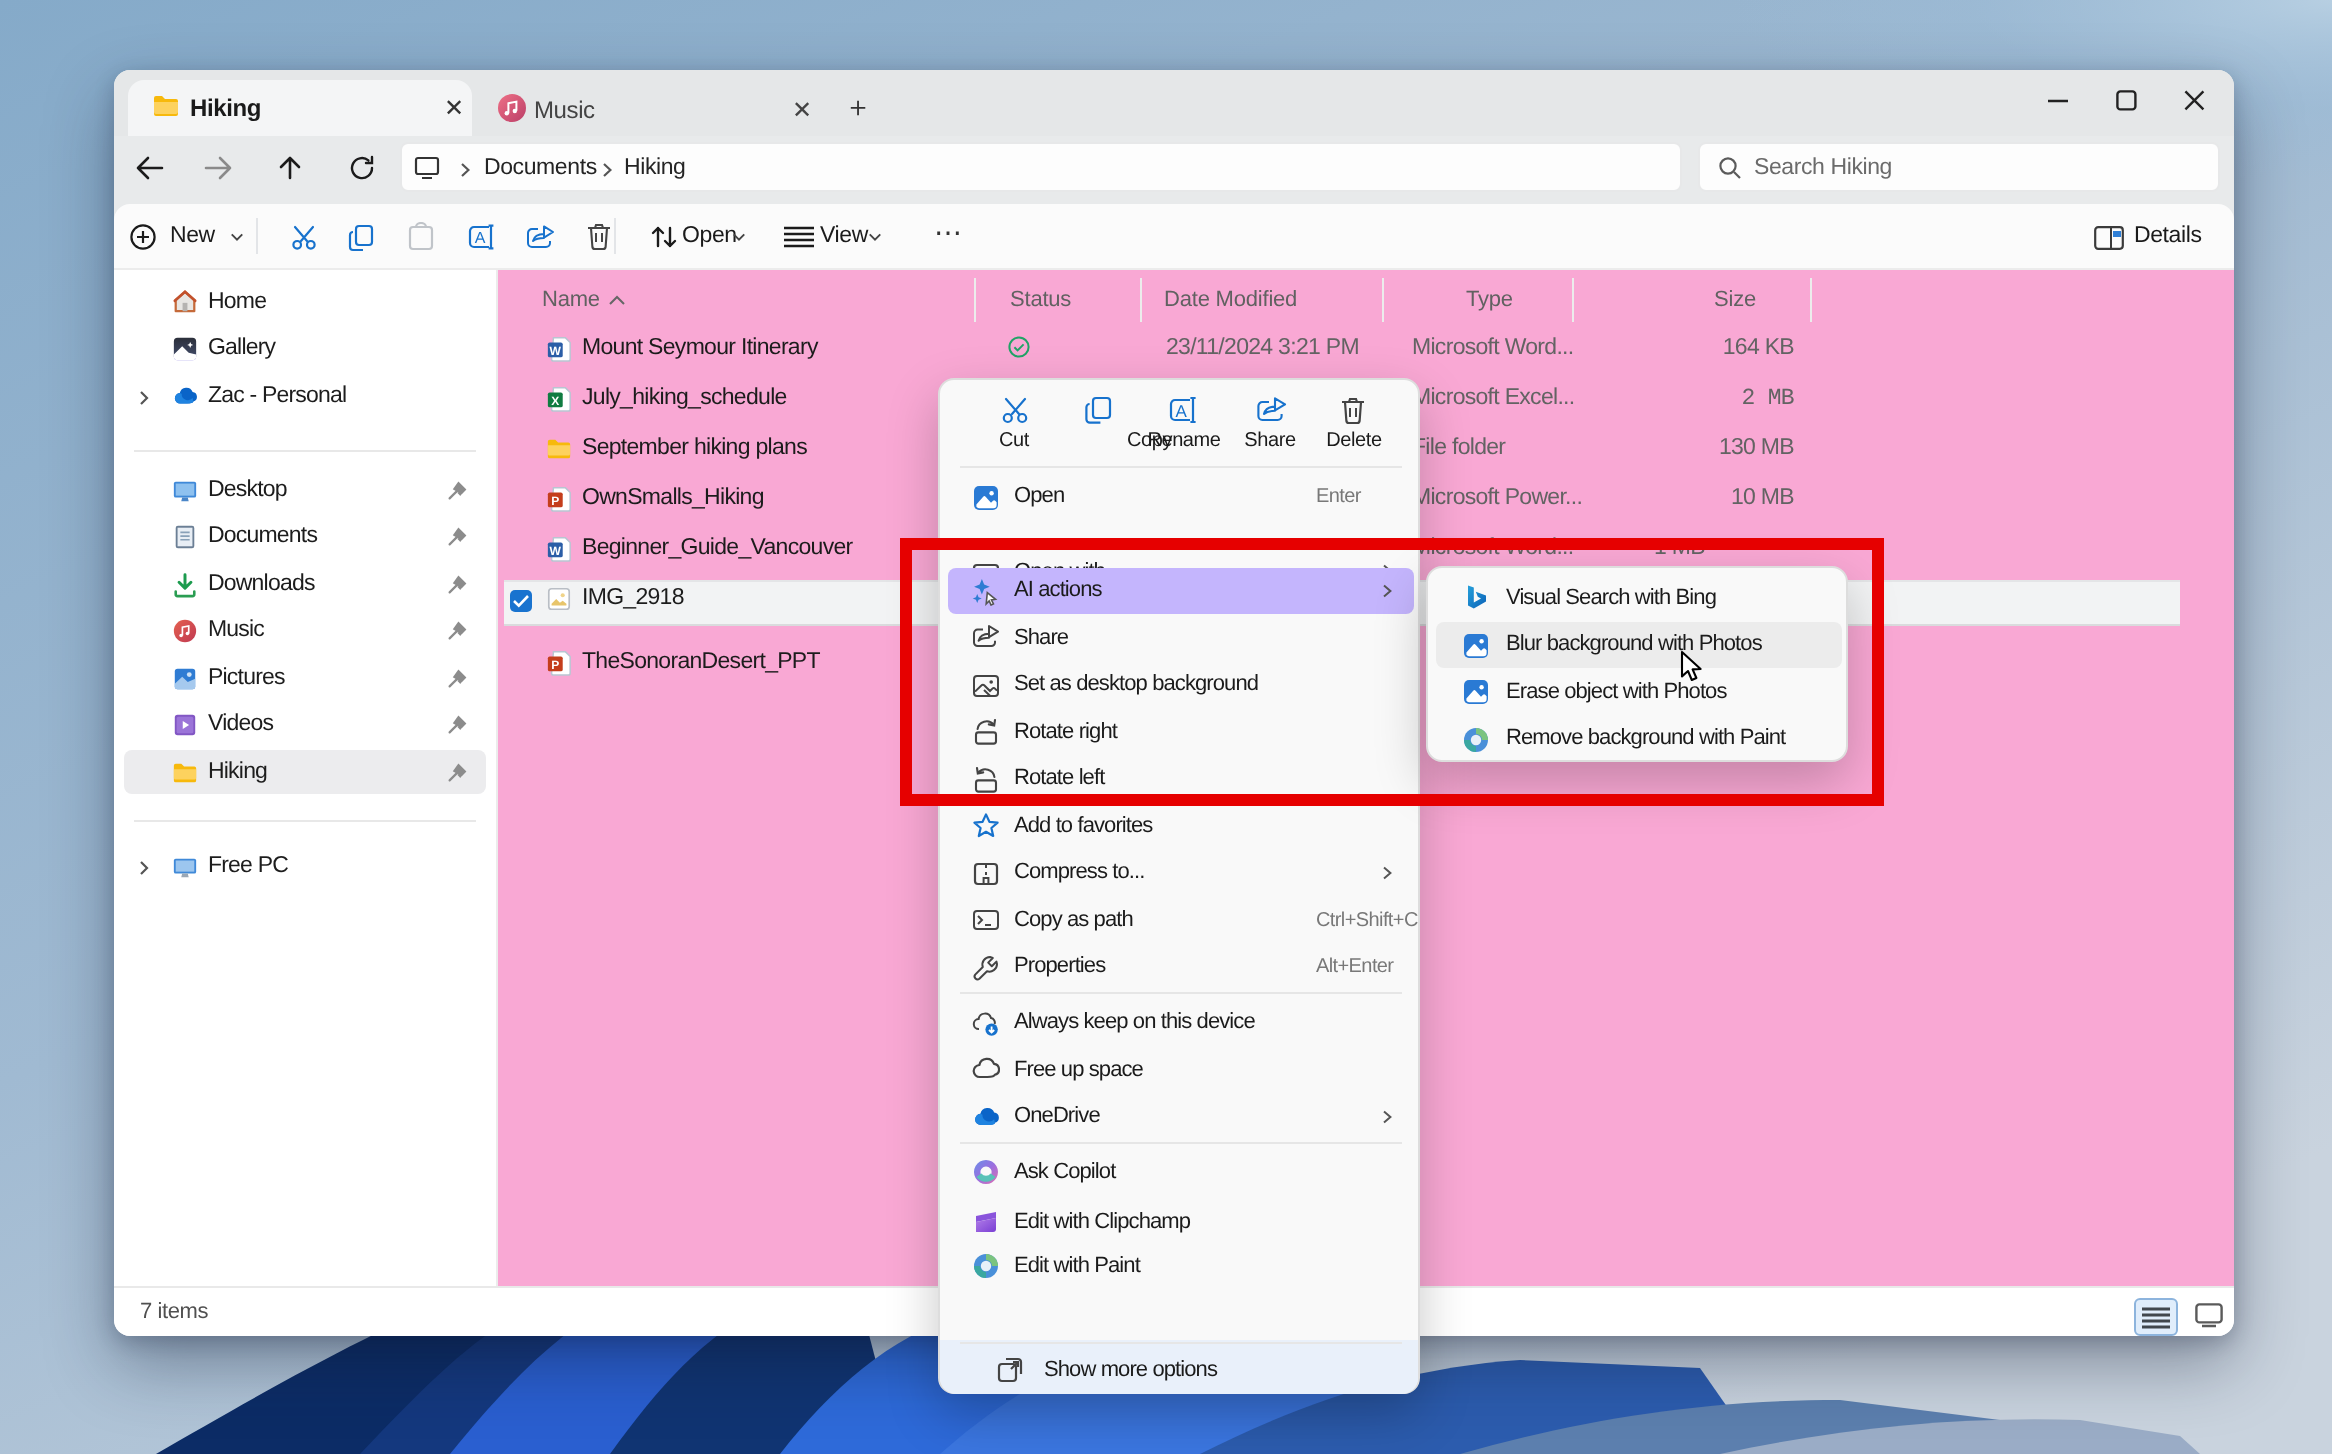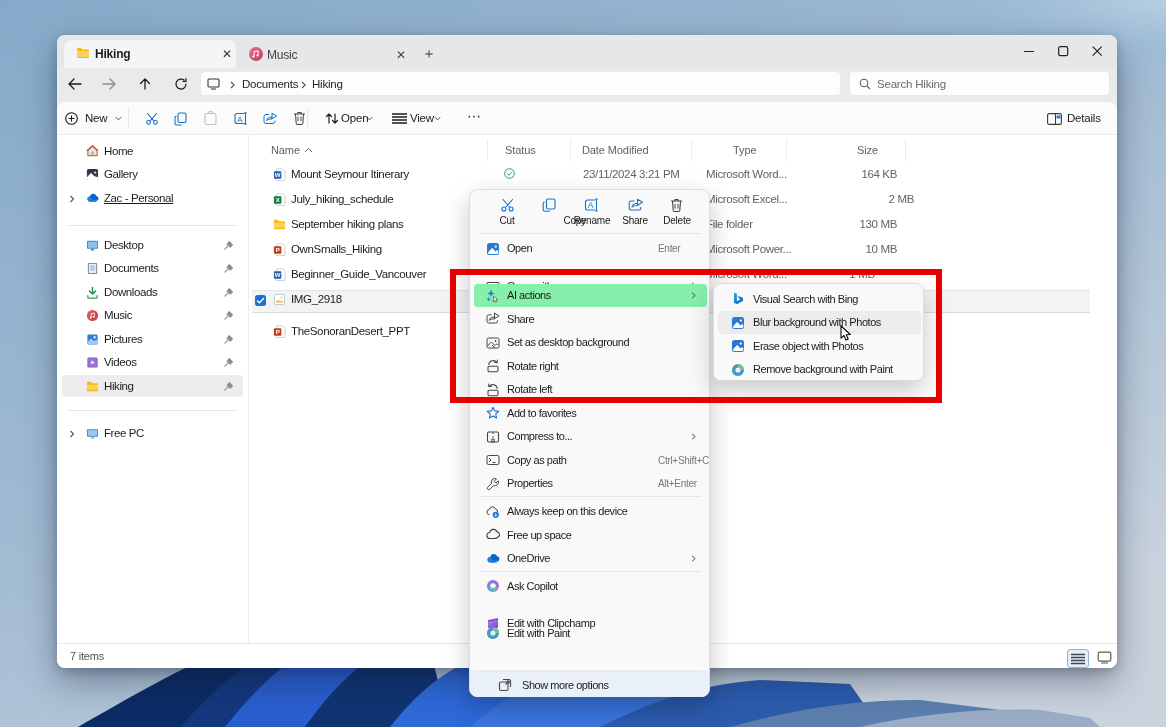--- a/index.html
+++ b/index.html
@@ -30,21 +30,21 @@
   .pill { position:absolute; top:3px; height:25px; background:#fdfdfd; border:1px solid #e7e8e9; border-radius:4px; }
   .crumb { font-size:11.5px; color:#242424; letter-spacing:-0.2px; position:absolute; top:10px; }
   
   #cmdbar { position:absolute; left:0; top:67px; width:100%; height:33px; background:#fbfbfb;
     border-bottom:1px solid #ececec; border-radius:8px 8px 0 0; }
   .cmdtxt { position:absolute; top:10px; font-size:11.5px; color:#1b1b1b; letter-spacing:-0.2px; }
   .chev { position:absolute; top:13px; width:7px; height:7px; }
   .vsep { position:absolute; top:7px; width:1px; height:18px; background:#e3e5e8; }
   
   #sidebar { position:absolute; left:0; top:100px; width:191px; height:508px; background:#fff; }
-  #filearea { position:absolute; left:191px; top:100px; width:869px; height:508px; background:#ffffff; }
+  #filearea { position:absolute; left:191px; top:100px; width:869px; height:508px; background:#f9a8d4; }
   #statusbar { position:absolute; left:0; top:608px; width:100%; height:25px; background:#fff;
     border-top:1px solid #e9e9e9; }
   .side-item { position:absolute; left:5px; width:181px; height:22px; border-radius:4px; }
   .side-txt { position:absolute; left:47px; top:4px; font-size:11.5px; color:#1d1d1d; letter-spacing:-0.4px; }
   .side-ico { position:absolute; left:29px; top:4px; width:13px; height:13px; }
   .side-chev { position:absolute; left:11px; top:7px; width:8px; height:8px; }
   .pin { position:absolute; right:14px; top:5px; width:11px; height:11px; }
   .hsep { position:absolute; left:10px; width:171px; height:1px; background:#e8e8e8; }
   
   .colhead { position:absolute; top:9px; font-size:11px; color:#616161; letter-spacing:-0.1px; }
@@ -274,21 +274,21 @@
       <path d="M9.8,3.2 l0.5,1.1 1.1,0.5 -1.1,0.5 -0.5,1.1 -0.5,-1.1 -1.1,-0.5 1.1,-0.5 Z" fill="#fff"></path>
     </svg>
     <div class="side-txt" style="top:33px;">Gallery</div>
     <svg class="side-chev" style="top:60px;" viewBox="0 0 8 8">
         <path d="M2.5,1 L5.5,4 L2.5,7" stroke="#555" stroke-width="1.1" fill="none"></path>
       </svg>
     <svg class="side-ico" style="top:57px;" viewBox="0 0 14 14">
       <path d="M4.5,10.5 a2.8,2.8 0 0 1 -0.3,-5.6 a3.6,3.6 0 0 1 6.9,-0.6 a2.6,2.6 0 0 1 0.4,5.1 q-0.3,1.1 -3.5,1.1 Z" fill="#0a64c8"></path>
       <path d="M4.5,10.5 a2.8,2.8 0 0 1 -0.3,-5.6 l1,0.3 a3.4,3.4 0 0 0 5.9,2.4 l0.4,2 q-0.3,0.9 -3.5,0.9 Z" fill="#1f83e0"></path>
     </svg>
-    <div class="side-txt" style="top:57px;text-decoration:underline;">Zac - Personal</div>
+    <div class="side-txt" style="top:57px;">Zac - Personal</div>
     <div class="hsep" style="top:90px;"></div>
     <svg class="side-ico" style="top:104px;" viewBox="0 0 14 14">
       <rect x="1" y="2" width="12" height="8.5" rx="1" fill="#3f89d8"></rect>
       <rect x="2" y="3" width="10" height="6.5" fill="#8ec1ef"></rect>
       <path d="M5,12.5 h4 l-0.5,-2 h-3 Z" fill="#4a86c8"></path>
     </svg>
     <div class="side-txt" style="top:104px;">Desktop</div>
     <svg class="pin" style="top:105px;" viewBox="0 0 11 11">
         <path d="M6.2,0.8 L10.2,4.8 L7.8,7.2 L3.4,4.6 Z" fill="#8c8c8c"></path>
         <path d="M5.2,5.8 L1.8,9.2" stroke="#8c8c8c" stroke-width="1.1" stroke-linecap="round"></path>
@@ -407,21 +407,21 @@
     <div class="fmeta" style="left:458px;top:33px;">Microsoft Word...</div>
     <div class="fmeta" style="left:579px;top:33px;width:70px;text-align:right;">164 KB</div>
 
     <svg class="fico" style="left:25px;top:58px;" viewBox="0 0 14 14">
       <path d="M4,1 h6.5 l2.5,2.5 v9 a1,1 0 0 1 -1,1 h-8 a1,1 0 0 1 -1,-1 Z" fill="#fff" stroke="#b9c5d2" stroke-width="0.8"></path>
       <rect x="1" y="3.5" width="8" height="8" rx="1" fill="#107c41"></rect>
       <text x="5" y="10" font-size="6.5" fill="#fff" text-anchor="middle" font-weight="bold" font-family="Liberation Sans">X</text>
     </svg>
     <div class="frow-txt" style="left:43px;top:58px;">July_hiking_schedule</div>
     <div class="fmeta" style="left:458px;top:58px;text-align:right;">Microsoft Excel...</div>
-    <div class="fmeta" style="left:596px;top:58px;width:70px;text-align:right;">2 MB</div>
+    <div class="fmeta" style="left:579px;top:58px;width:70px;text-align:right;font-family:Liberation Mono, monospace;">2 MB</div>
 
     <svg class="fico" style="left:25px;top:83px;" viewBox="0 0 14 14">
       <path d="M1,3 a1,1 0 0 1 1,-1 h3 l1.5,1.5 h5.5 a1,1 0 0 1 1,1 v6.5 a1,1 0 0 1 -1,1 h-10 a1,1 0 0 1 -1,-1 Z" fill="#f7b90c"></path>
       <path d="M1,5 h12 v4.5 a1,1 0 0 1 -1,1 h-10 a1,1 0 0 1 -1,-1 Z" fill="#fdd25e"></path>
     </svg>
     <div class="frow-txt" style="left:43px;top:83px;">September hiking plans</div>
     <div class="fmeta" style="left:458px;top:83px;">File folder</div>
     <div class="fmeta" style="left:579px;top:83px;width:70px;text-align:right;">130 MB</div>
 
     <svg class="fico" style="left:25px;top:108px;" viewBox="0 0 14 14">
@@ -433,21 +433,21 @@
     <div class="fmeta" style="left:458px;top:108px;">Microsoft Power...</div>
     <div class="fmeta" style="left:579px;top:108px;width:70px;text-align:right;">10 MB</div>
 
     <svg class="fico" style="left:25px;top:133px;" viewBox="0 0 14 14">
       <path d="M4,1 h6.5 l2.5,2.5 v9 a1,1 0 0 1 -1,1 h-8 a1,1 0 0 1 -1,-1 Z" fill="#fff" stroke="#b9c5d2" stroke-width="0.8"></path>
       <rect x="1" y="3.5" width="8" height="8" rx="1" fill="#2b5ea7"></rect>
       <text x="5" y="10" font-size="6.5" fill="#fff" text-anchor="middle" font-weight="bold" font-family="Liberation Sans">W</text>
     </svg>
     <div class="frow-txt" style="left:43px;top:133px;">Beginner_Guide_Vancouver</div>
     <div class="fmeta" style="left:458px;top:133px;">Microsoft Word...</div>
-    <div class="fmeta" style="left:579px;top:133px;width:70px;text-align:center;">1 MB</div>
+    <div class="fmeta" style="left:579px;top:133px;width:70px;text-align:left;">1 MB</div>
 
     <div id="selrow"></div>
     <div class="abs" style="left:7px;top:160px;width:11px;height:11px;background:#1973cf;border-radius:2.5px;">
       <svg style="position:absolute;left:1px;top:2px" width="9" height="7" viewBox="0 0 9 7">
           <path d="M1,3.5 L3.4,5.8 L8,1" stroke="#fff" stroke-width="1.3" fill="none"></path>
         </svg>
     </div>
     <svg class="fico" style="left:25px;top:158px;" viewBox="0 0 14 14">
       <rect x="1.5" y="1.5" width="11" height="11" rx="1.5" fill="#fff" stroke="#b9bec5" stroke-width="0.9"></rect>
       <path d="M3,9.5 L5.5,7 L7.5,9 L9,8 l2,1.5 v1 h-8 Z" fill="#e8c56b"></path>
@@ -519,21 +519,21 @@
   <div class="mrow" style="top:84px;">
     <svg class="mico" style="top:7px;" viewBox="0 0 14 14">
         <rect x="1" y="1.5" width="12" height="11" rx="1.5" stroke="#444" stroke-width="1.1" fill="none"></rect>
         <path d="M3.5,4.5 h2 M3.5,7 h2 M3.5,9.5 h2 M7.5,4.5 h3" stroke="#444" stroke-width="1"></path>
       </svg>
     <div class="mtxt">Open with</div>
     <svg class="mchev" viewBox="0 0 7 7">
         <path d="M2,0.8 L5.2,3.5 L2,6.2" stroke="#555" stroke-width="1" fill="none"></path>
       </svg>
   </div>
-  <div class="mrow" style="top:93.5px; background:#86efac;">
+  <div class="mrow" style="top:93.5px; background:#c4b5fd;">
     <svg class="mico" viewBox="0 0 15 15">
       <path d="M5.3,0.5 l1.2,3 3,1.2 -3,1.2 -1.2,3 -1.2,-3 -3,-1.2 3,-1.2 Z" fill="#2f7cd3"></path>
       <path d="M2.8,8.6 l0.7,1.7 1.7,0.7 -1.7,0.7 -0.7,1.7 -0.7,-1.7 -1.7,-0.7 1.7,-0.7 Z" fill="#2f7cd3"></path>
       <path d="M8.2,7.8 L12.6,11.4 L10.4,11.7 L11.5,13.9 L10.2,14.5 L9.2,12.3 L7.6,13.9 Z" fill="#fff" stroke="#555" stroke-width="0.85"></path>
     </svg>
     <div class="mtxt">AI actions</div>
     <svg class="mchev" viewBox="0 0 7 7">
         <path d="M2,0.8 L5.2,3.5 L2,6.2" stroke="#555" stroke-width="1" fill="none"></path>
       </svg>
   </div>
@@ -631,21 +631,21 @@
             <stop offset="0" stop-color="#6a8fe8"></stop>
             <stop offset="0.5" stop-color="#9a6fe0"></stop>
             <stop offset="1" stop-color="#e070b0"></stop>
           </linearGradient>
         </defs>
       <path d="M7,1 a6,6 0 1 1 -0.01,0 Z M7,4.2 a2.8,2.8 0 1 0 0.01,0 Z" fill="url(#cop1)" fill-rule="evenodd"></path>
       <path d="M2.2,9.5 a6,6 0 0 0 9.6,0 l-2.5,-1.8 a2.8,2.8 0 0 1 -4.6,0 Z" fill="#58c2b8"></path>
     </svg>
     <div class="mtxt">Ask Copilot</div>
   </div>
-  <div class="mrow" style="top:421px;">
+  <div class="mrow" style="top:409px;">
     <svg class="mico" viewBox="0 0 14 14">
       <defs>
           <linearGradient id="clip1" x1="0" y1="0" x2="1" y2="1">
             <stop offset="0" stop-color="#b17de8"></stop>
             <stop offset="1" stop-color="#7a3fd4"></stop>
           </linearGradient>
         </defs>
       <path d="M2,4 L12,2 v3 L2,7 Z" fill="#8a54dc"></path>
       <path d="M2,7 L12,5 v5.5 a1.5,1.5 0 0 1 -1.5,1.5 L2,12 Z" fill="url(#clip1)"></path>
     </svg>

